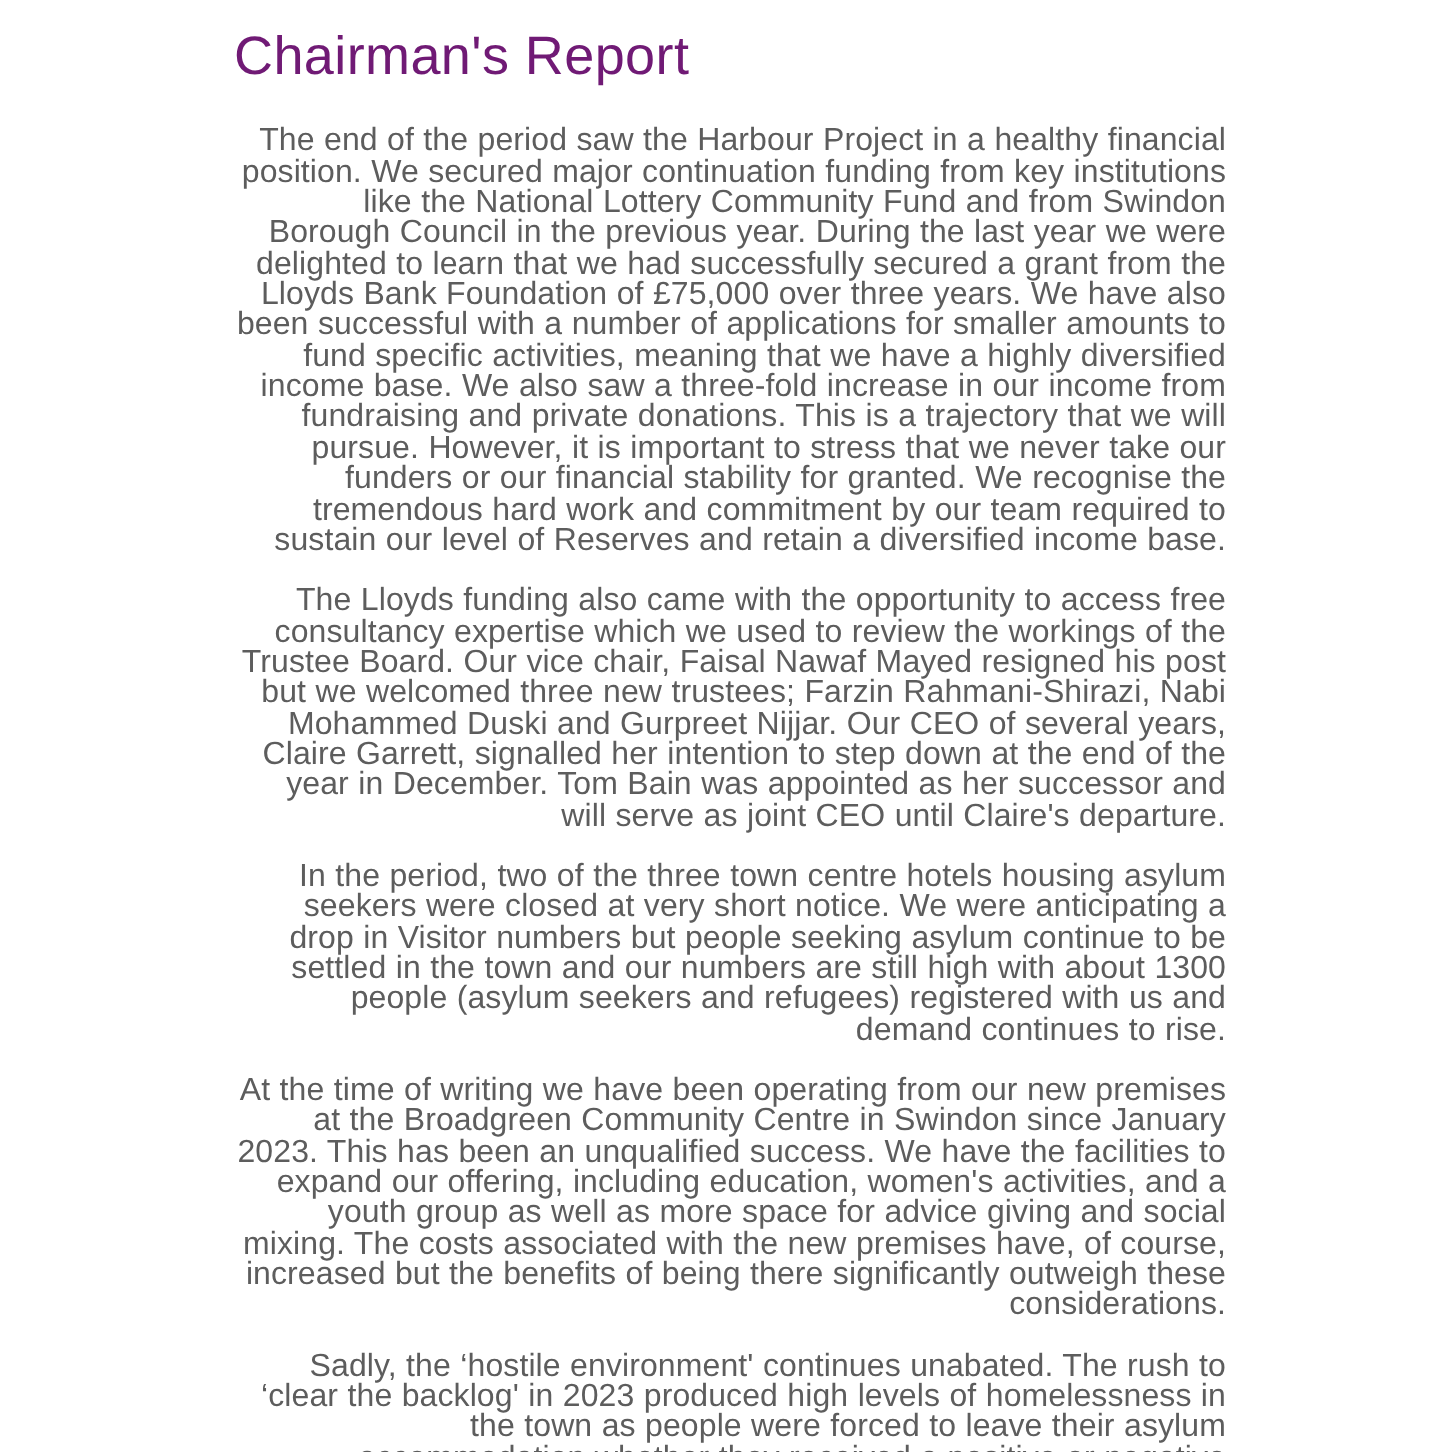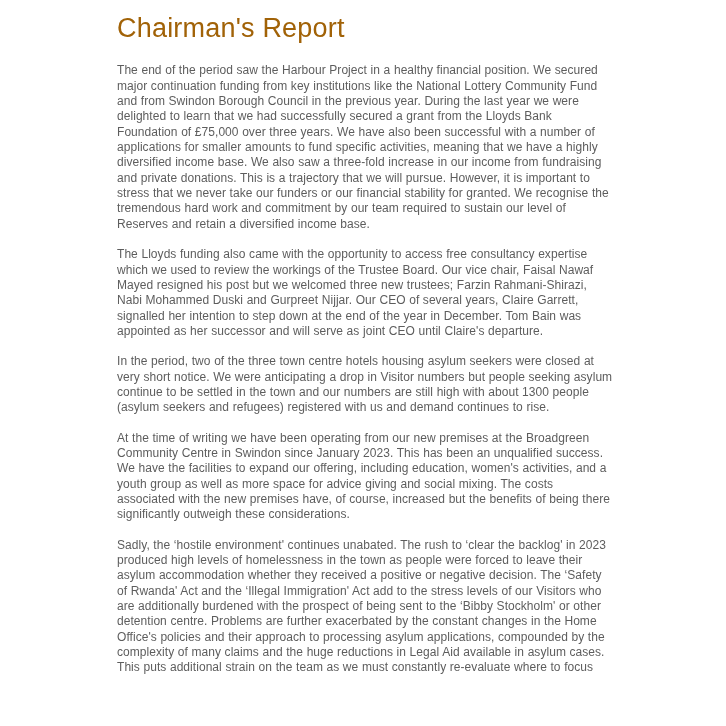--- a/index.html
+++ b/index.html
@@ -20,39 +20,39 @@
     background: #ffffff;
     overflow: hidden;
   }
   .content {
     position: absolute;
     left: 117px;
     top: 0;
     width: 496px;
   }
   .doc-title {
-    color: #a16207;
+    color: #701a75;
     font-size: 27px;
     font-weight: 400;
     letter-spacing: 0.2px;
     line-height: 1.2;
     margin: 0;
     padding-top: 12px;
     white-space: nowrap;
   }
   .body-block {
     margin-top: 19px;
   }
   .para {
     color: #5d5d5d;
-    font-size: 12px;
+    font-size: 16px;
     line-height: 15.35px;
     letter-spacing: 0.05px;
     margin: 0 0 15px 0;
-    text-align: left;
+    text-align: right;
     word-spacing: 0.2px;
   }
   .para:last-child {
     margin-bottom: 0;
   }
 </style>
 </head>
 <body>
 
 <div class="page">

